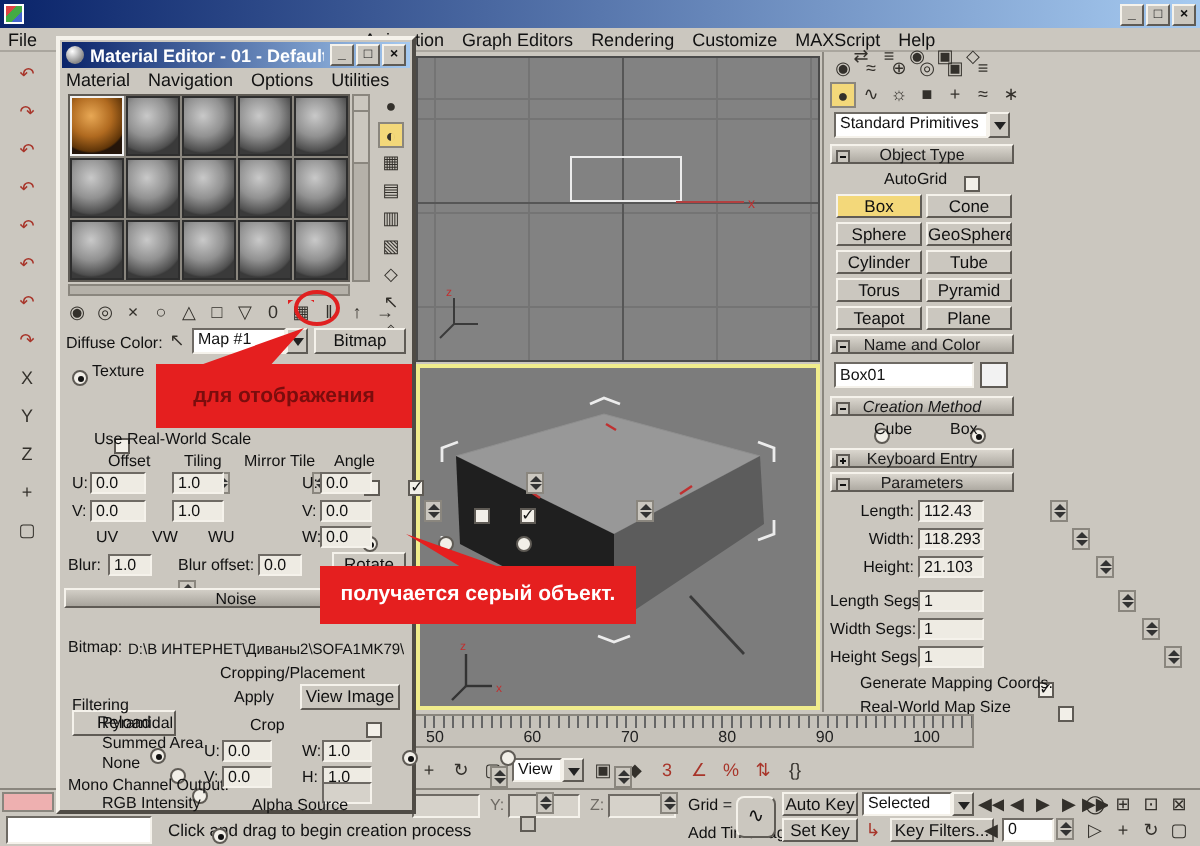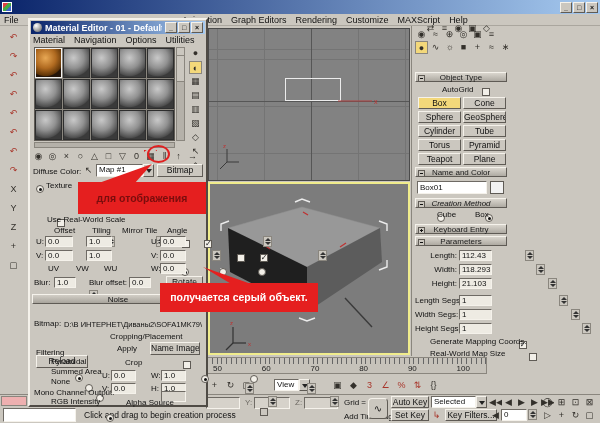--- a/index.html
+++ b/index.html
@@ -190,20 +190,24 @@
       </div>
     <div class="abs" style="left:3px;top:15px;display:flex;gap:1px;">
         <span class="ic hl">●</span>
         <span class="ic">∿</span>
         <span class="ic">☼</span>
         <span class="ic">■</span>
         <span class="ic">+</span>
         <span class="ic">≈</span>
         <span class="ic">∗</span>
       </div>
+    <div class="dd abs" style="left:5px;top:30px;width:88px;height:13px;">
+      <span class="val">Standard Primitives</span>
+      <span class="da"></span>
+    </div>
     <div class="hdr abs" style="left:3px;top:46px;width:92px;height:10px;">
       <span class="cbox"></span>
       <span>Object Type</span>
     </div>
     <span class="lbl abs" style="left:30px;top:59px;">AutoGrid</span>
     <span class="chk abs" style="left:70px;top:59px;"></span>
     <div class="abs" style="left:6px;top:71px;width:88px;display:grid;grid-template-columns:1fr 1fr;
          gap:2px;">
         <span class="btn pbtn active" style="height: 12px; line-height: 10px;">Box</span>
         <span class="btn pbtn" style="height: 12px; line-height: 10px;">Cone</span>
@@ -278,21 +282,21 @@
       </div>
   </div>
 
   <div class="abs" style="left:206px;top:376px;width:394px;height:18px;background:#cbc7bf;
        display:flex;align-items:center;gap:2px;padding-left:2px;">
     <span style="display:flex;gap:3px;">
         <span class="ic">+</span>
         <span class="ic">↻</span>
         <span class="ic">▢</span>
       </span>
-    <div class="dd" style="width:36px;height:12px;margin:0 19px;">
+    <div class="dd" style="width:36px;height:12px;margin:0 1px;">
       <span class="val">View</span>
       <span class="da"></span>
     </div>
     <span style="display:flex;gap:3px;">
         <span class="ic">▣</span>
         <span class="ic">◆</span>
         <span class="ic red">3</span>
         <span class="ic red">∠</span>
         <span class="ic red">%</span>
         <span class="ic red">⇅</span>
@@ -493,21 +497,21 @@
     <span class="lbl abs" style="left:21px;top:347px;">Summed Area</span>
     <span class="rad abs" style="left:10px;top:358px;"></span>
     <span class="lbl abs" style="left:21px;top:357px;">None</span>
     <span class="lbl abs" style="left:4px;top:368px;">Mono Channel Output:</span>
     <span class="rad on abs" style="left:10px;top:378px;"></span>
     <span class="lbl abs" style="left:21px;top:377px;">RGB Intensity</span>
     
     <span class="lbl abs" style="left:80px;top:312px;">Cropping/Placement</span>
     <span class="chk abs" style="left:76px;top:325px;"></span>
     <span class="lbl abs" style="left:87px;top:324px;">Apply</span>
-    <div class="btn abs" style="left:120px;top:322px;width:50px;height:13px;line-height:11px;">Name Image</div>
+    <div class="btn abs" style="left:120px;top:322px;width:50px;height:13px;line-height:11px;">View Image</div>
     <span class="rad on abs" style="left:84px;top:339px;"></span>
     <span class="lbl abs" style="left:95px;top:338px;">Crop</span>
     <span class="rad abs" style="left:122px;top:339px;"></span>
     <span class="lbl abs" style="left:133px;top:338px;margin-top:32px;">Place</span>
     <span class="lbl abs" style="left:72px;top:351px;">U:</span>
     <div class="fld abs" style="left:81px;top:350px;width:25px;height:11px;">0.0</div>
     <span class="spin abs" style="left:107px;top:350px;"></span>
     <span class="lbl abs" style="left:121px;top:351px;">W:</span>
     <div class="fld abs" style="left:131px;top:350px;width:25px;height:11px;">1.0</div>
     <span class="spin abs" style="left:157px;top:350px;"></span>

